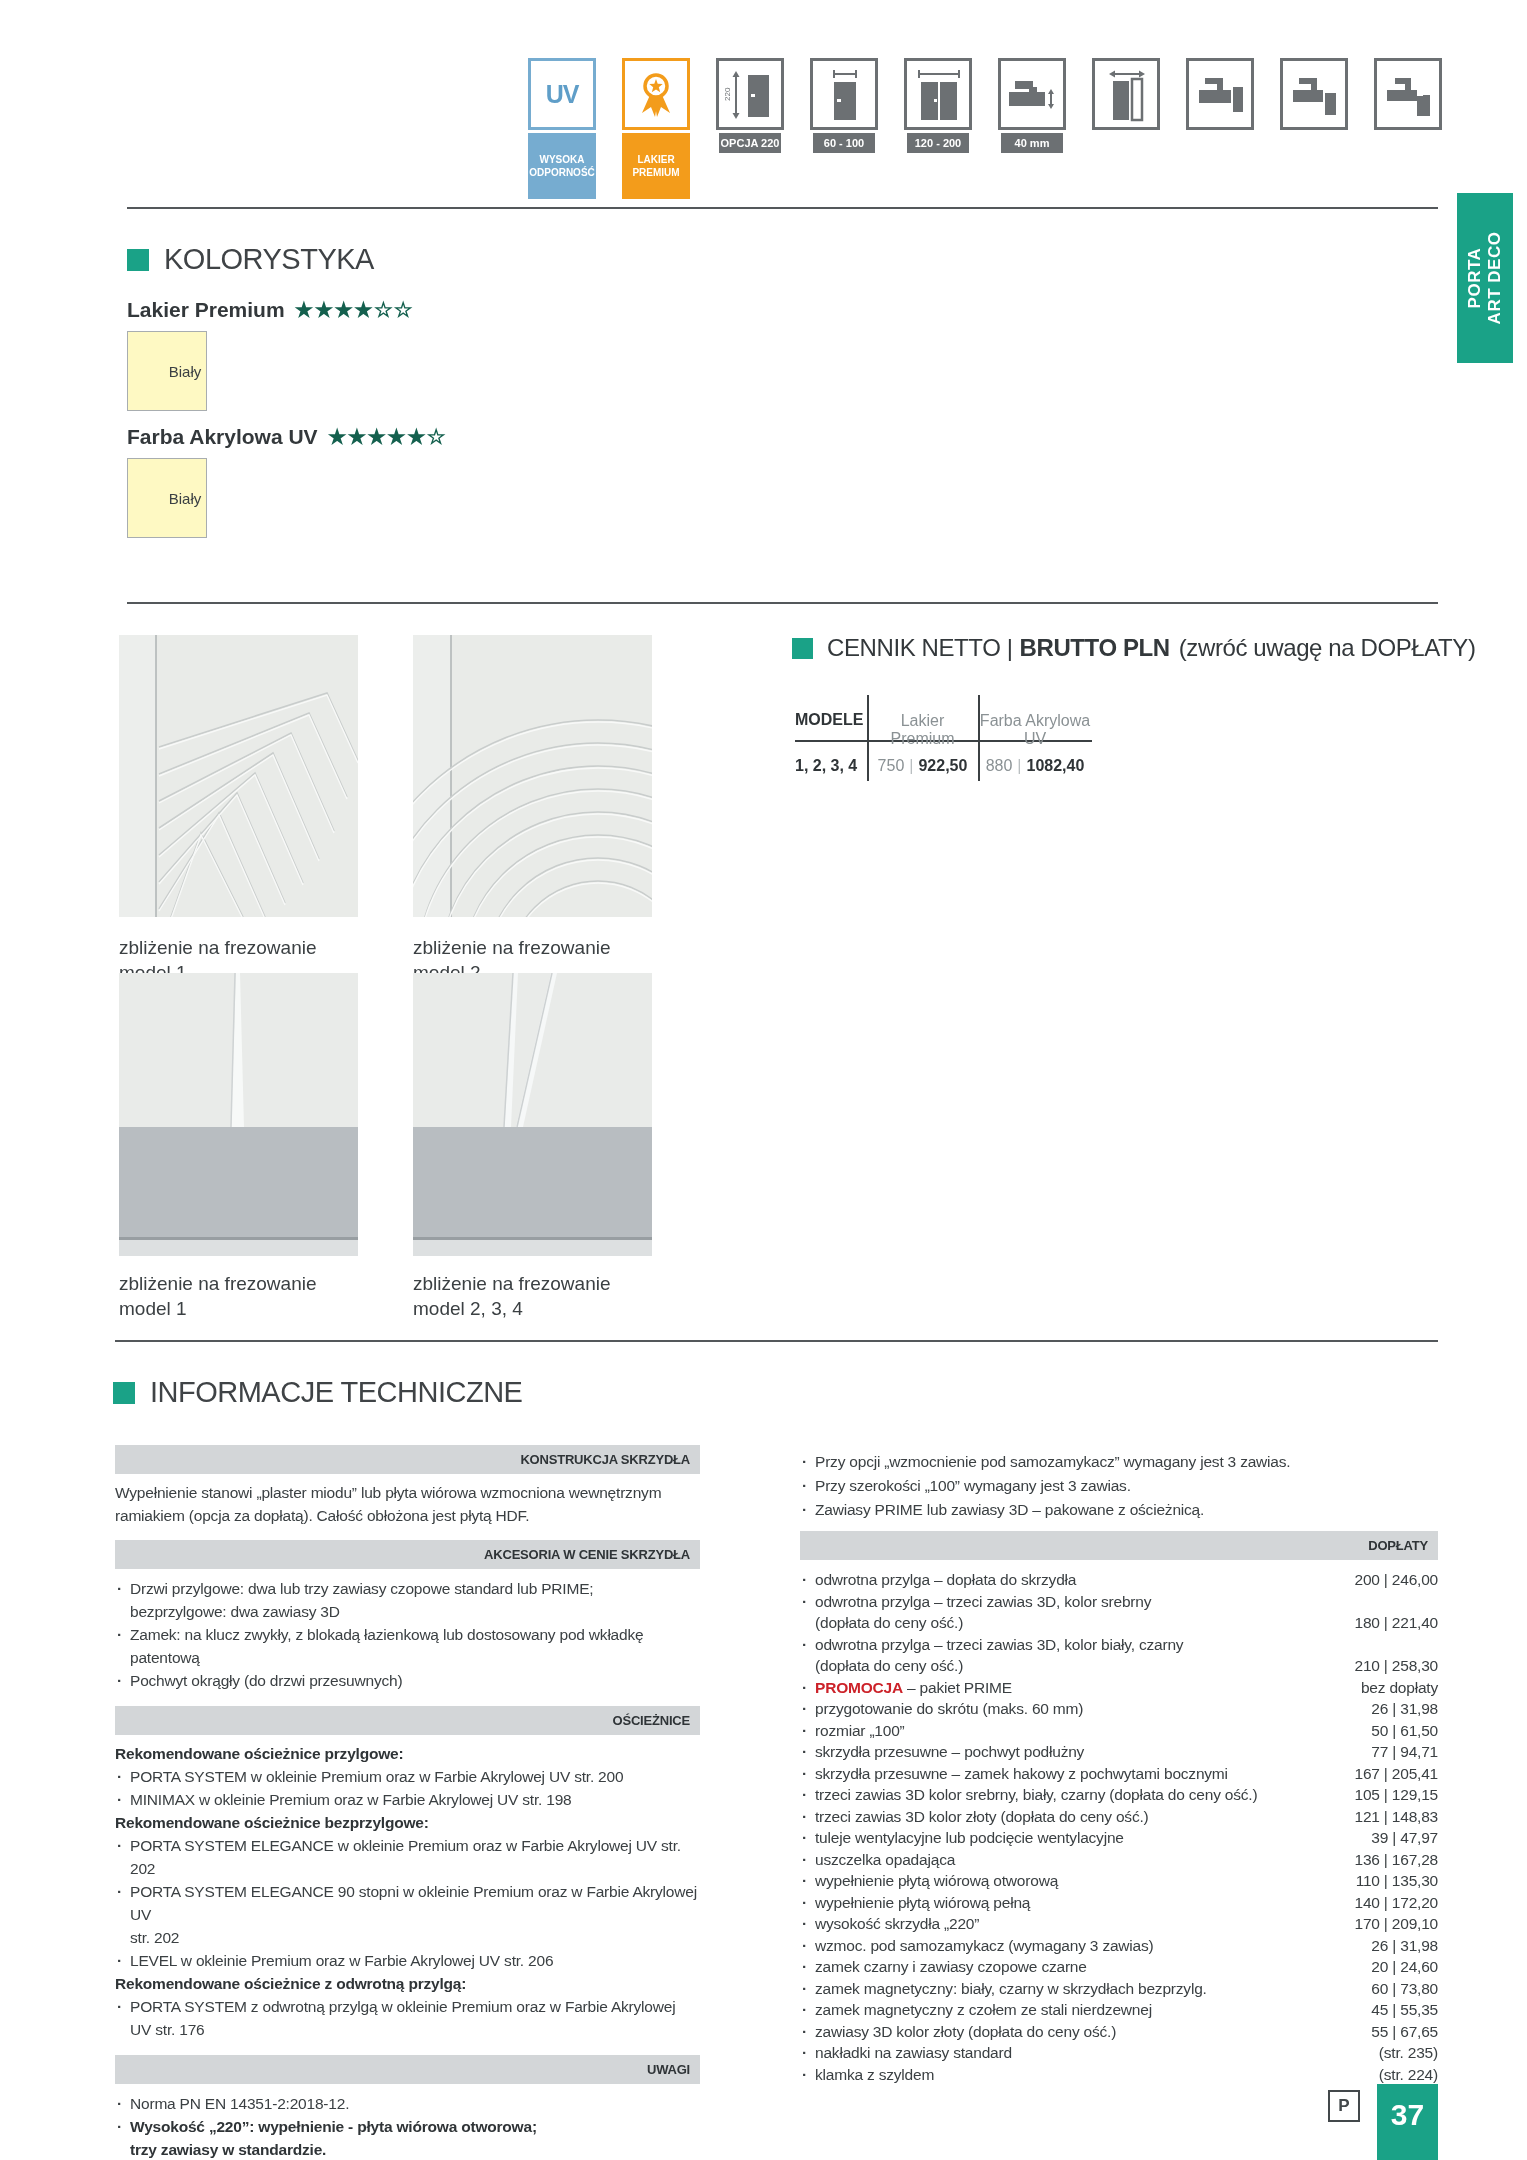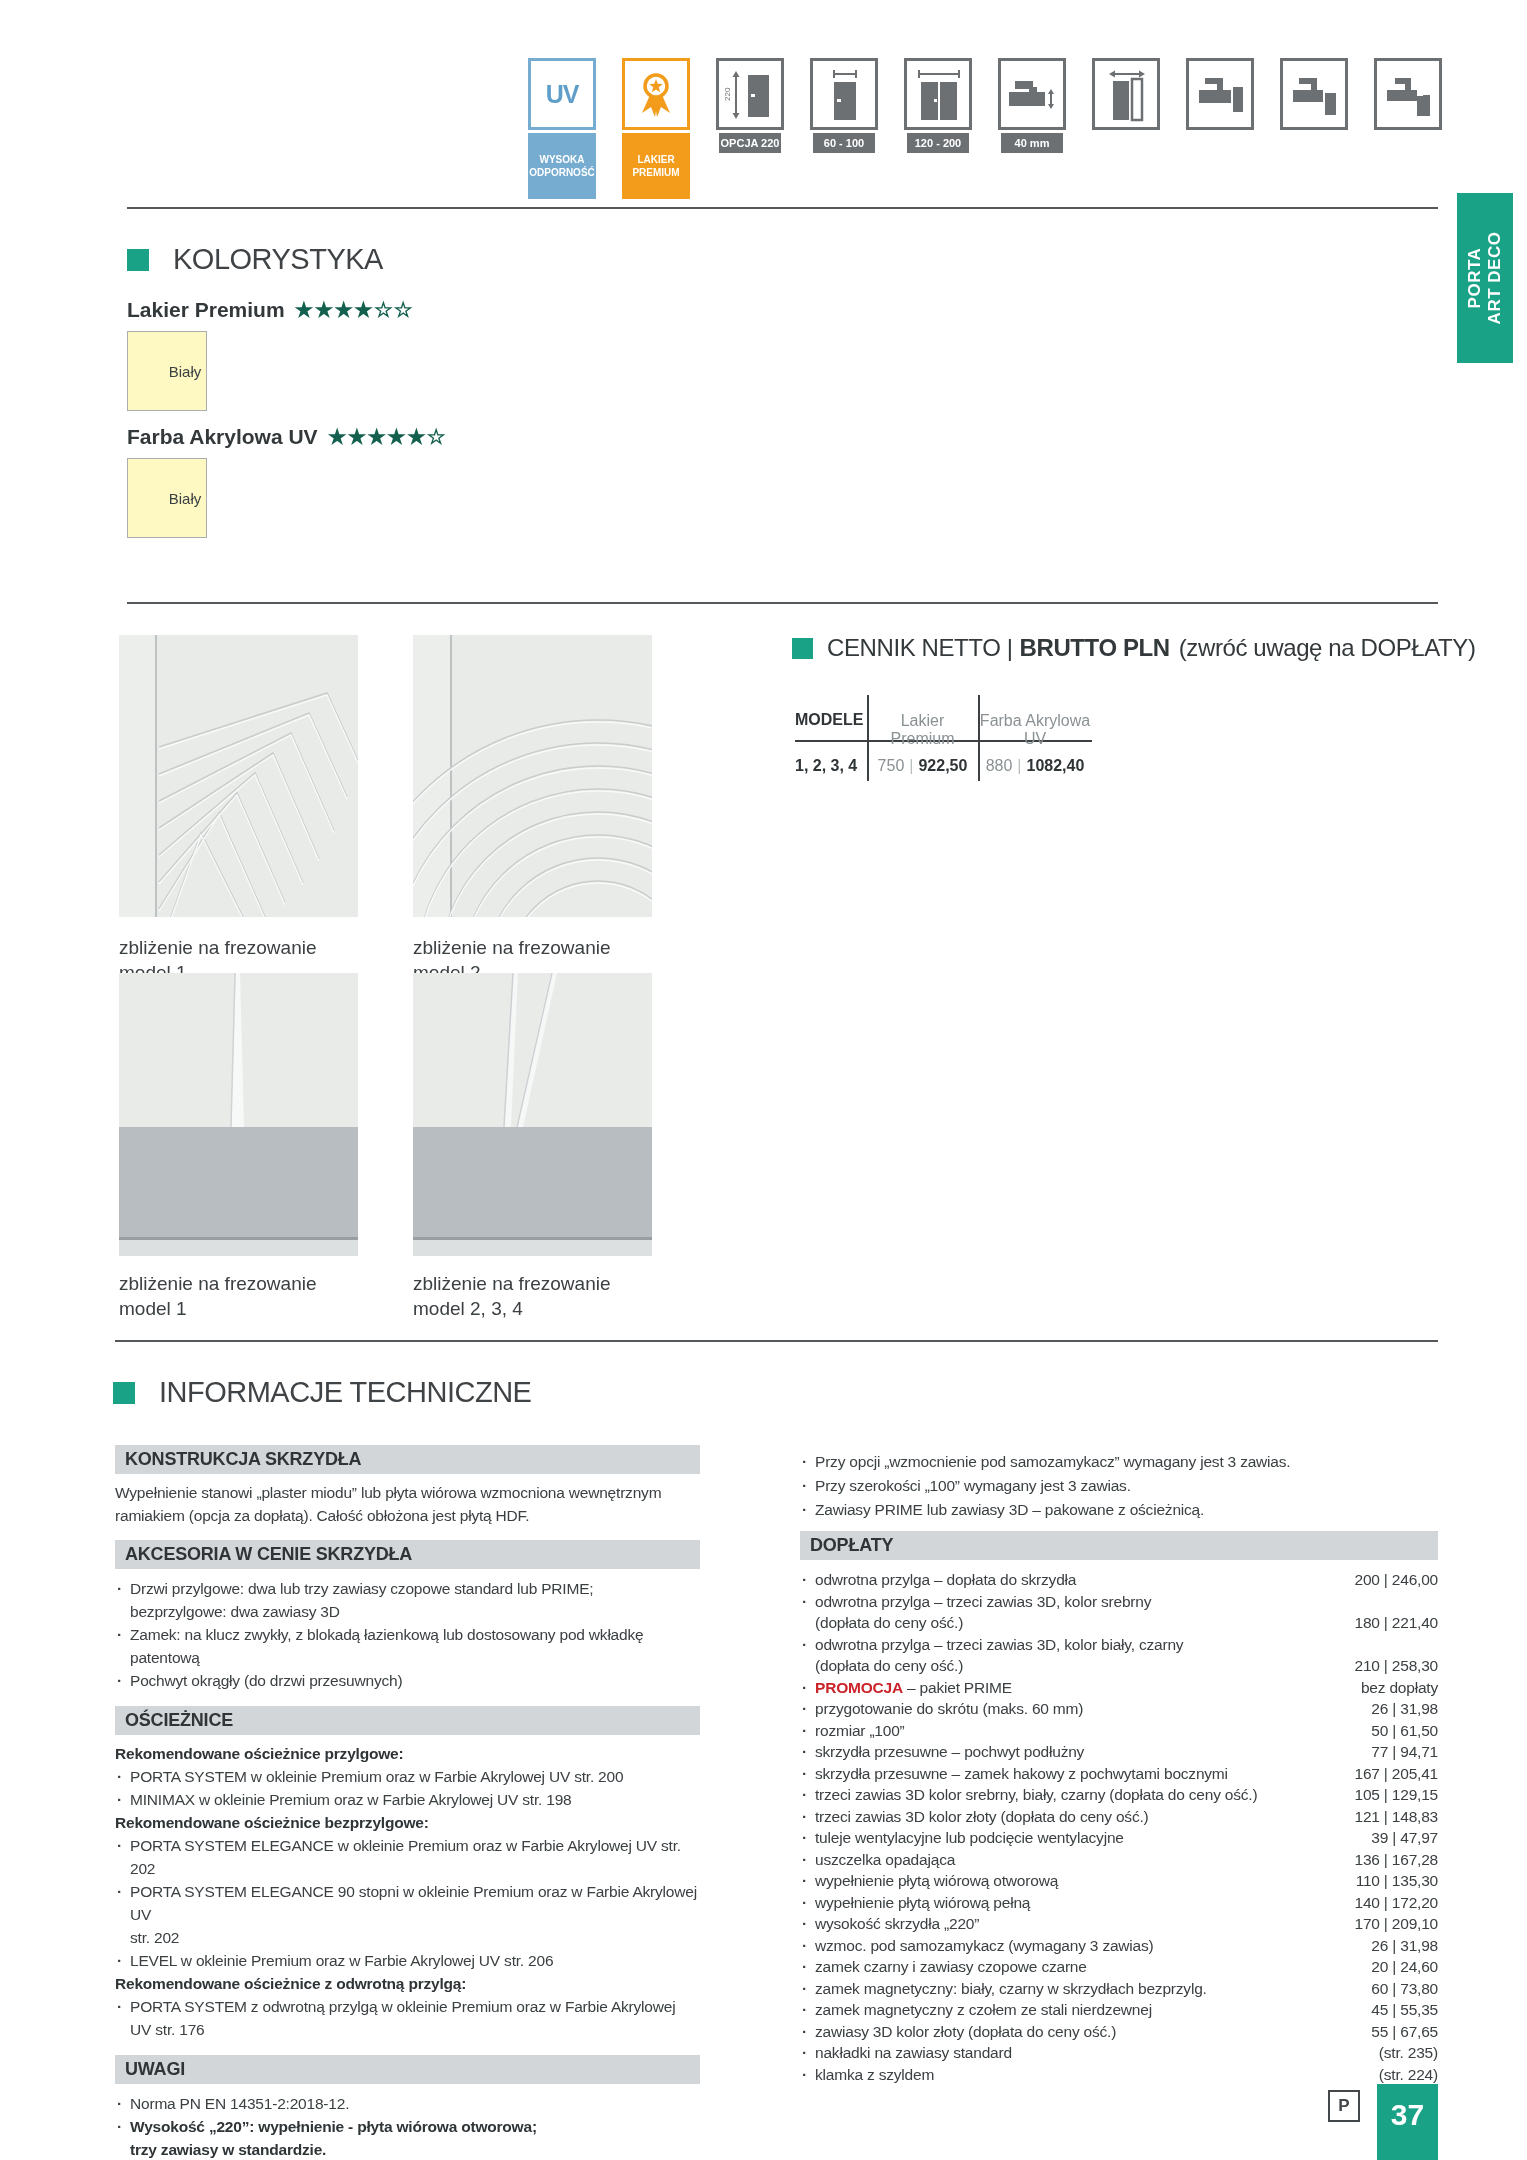--- a/index.html
+++ b/index.html
@@ -24,21 +24,21 @@
   .gline{stroke:#6C7073;stroke-width:2;fill:none;}
 
   
   #side-tab{left:1457px;top:193px;width:56px;height:170px;}
   .tab-rot{position:absolute;width:170px;height:56px;left:50%;top:50%;transform:translate(-50%,-50%) rotate(-90deg);display:flex;flex-direction:column;align-items:center;justify-content:center;color:#fff;font-weight:700;font-size:17px;line-height:20px;letter-spacing:.5px;}
 
   
   .rule{background:#54585B;height:2px;}
 
   
-  .sec-head{display:flex;align-items:center;gap:24px;}
+  .sec-head{display:flex;align-items:center;gap:15px;}
   .sec-square{width:22px;height:22px;flex:0 0 22px;}
   .sec-title{font-size:29px;letter-spacing:-.5px;color:#3F4346;}
 
   
   .finish-name{font-weight:700;font-size:21px;color:#33383B;display:flex;align-items:center;gap:10px;}
   .stars{font-size:21px;letter-spacing:1px;}
   .swatch{margin-top:9px;width:80px;height:80px;border:1px solid #A8ADB0;box-sizing:border-box;display:flex;align-items:center;justify-content:center;background:#fef9c3;padding-left:36px;}
   .swatch-label{font-size:15px;color:#3B4043;}
 
   
@@ -55,21 +55,21 @@
   .ct-hline{position:absolute;left:0;top:47px;width:297px;height:2px;background:#3B4043;}
   .ct-cell{position:absolute;box-sizing:border-box;}
   .ct-head{color:#8A9194;}
   .bold{font-weight:700;color:#2F3437;}
   .net{color:#8A9194;}
   .sep{color:#B9BEC1;margin:0 5px;font-weight:400;}
   .gross{font-weight:700;color:#2F3437;}
 
   
   .col{font-size:15.5px;line-height:23px;letter-spacing:-.2px;color:#3B4043;}
-  .sec-bar{background:#D3D6D8;color:#2F3437;font-weight:700;font-size:18px;letter-spacing:-.2px;padding:3px 10px;margin:0;}
+  .sec-bar{background:#D3D6D8;color:#2F3437;font-weight:700;font-size:13px;letter-spacing:-.2px;padding:3px 10px;margin:0;text-align:right;}
   .bullet-row{display:flex;align-items:flex-start;}
   .dot{flex:0 0 13px;text-align:left;padding-left:2px;font-weight:700;}
   .bullet-body{flex:1;}
   .b{font-weight:700;color:#2F3437;}
   .grp-title{font-weight:700;color:#2F3437;}
   .price-row{display:flex;align-items:flex-end;line-height:21.5px;}
   .price-left{flex:1;display:flex;align-items:flex-start;}
   .price-val{white-space:nowrap;padding-left:8px;}
   .red{color:#CC2229;font-weight:700;}
   #tech-right .bullet-row{line-height:24px;}

